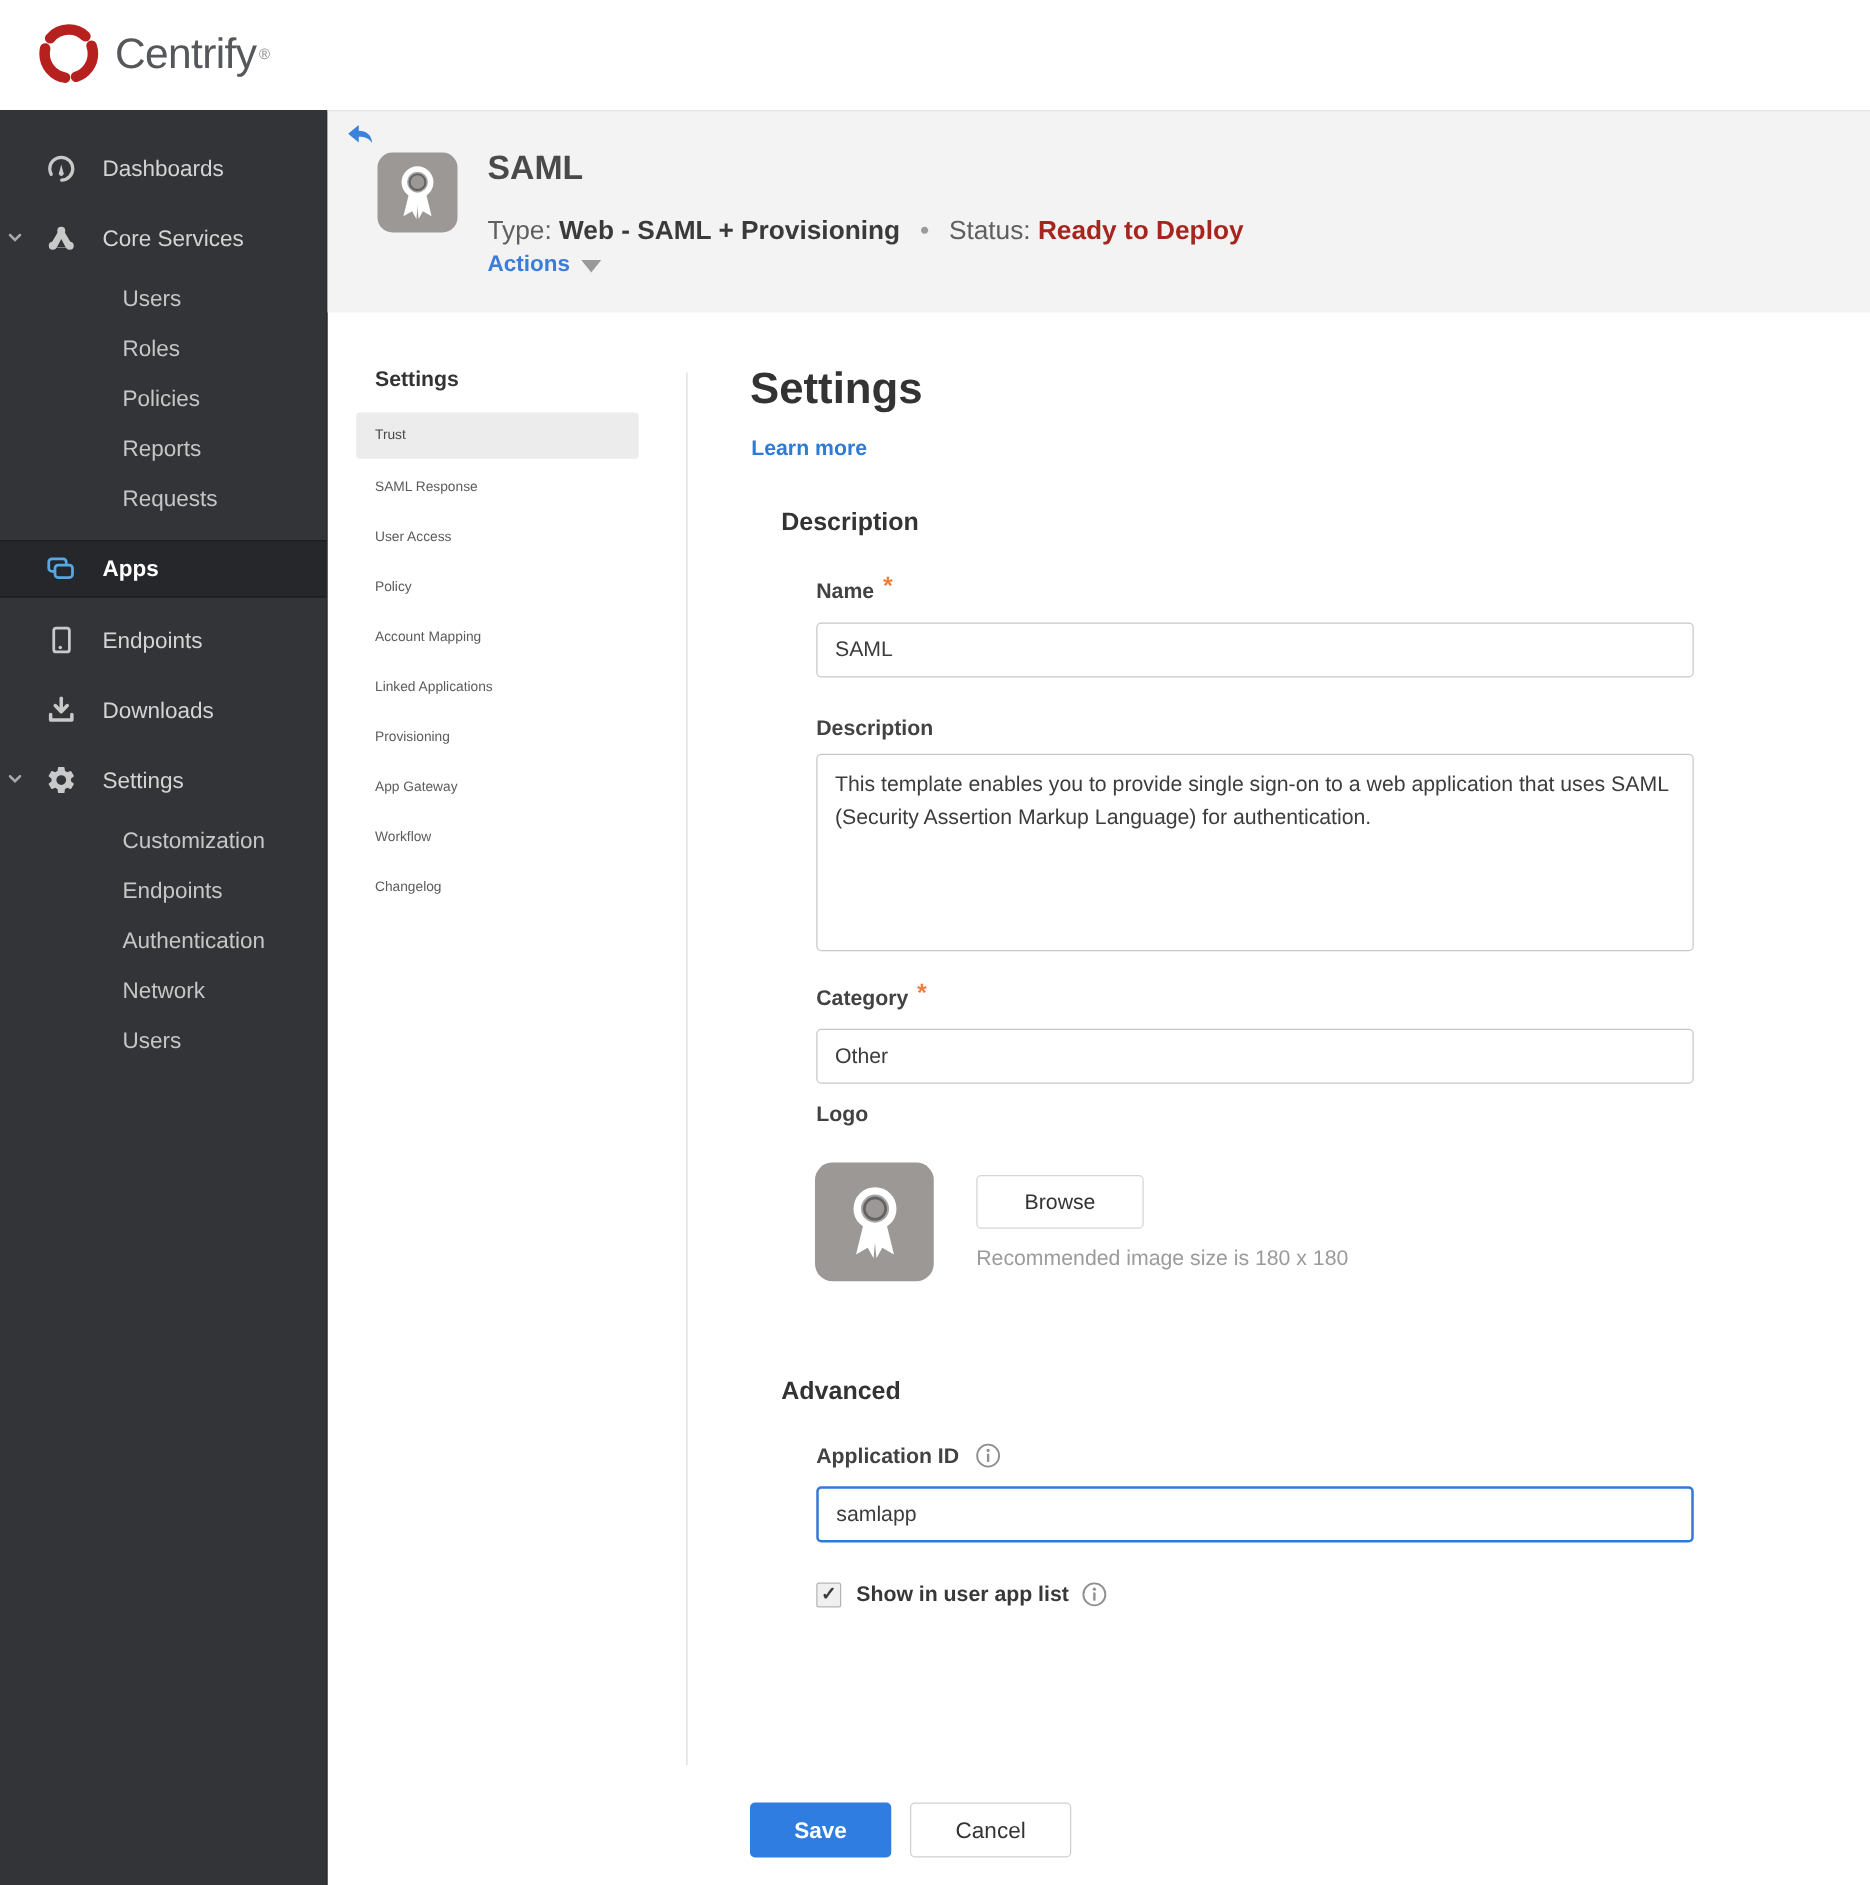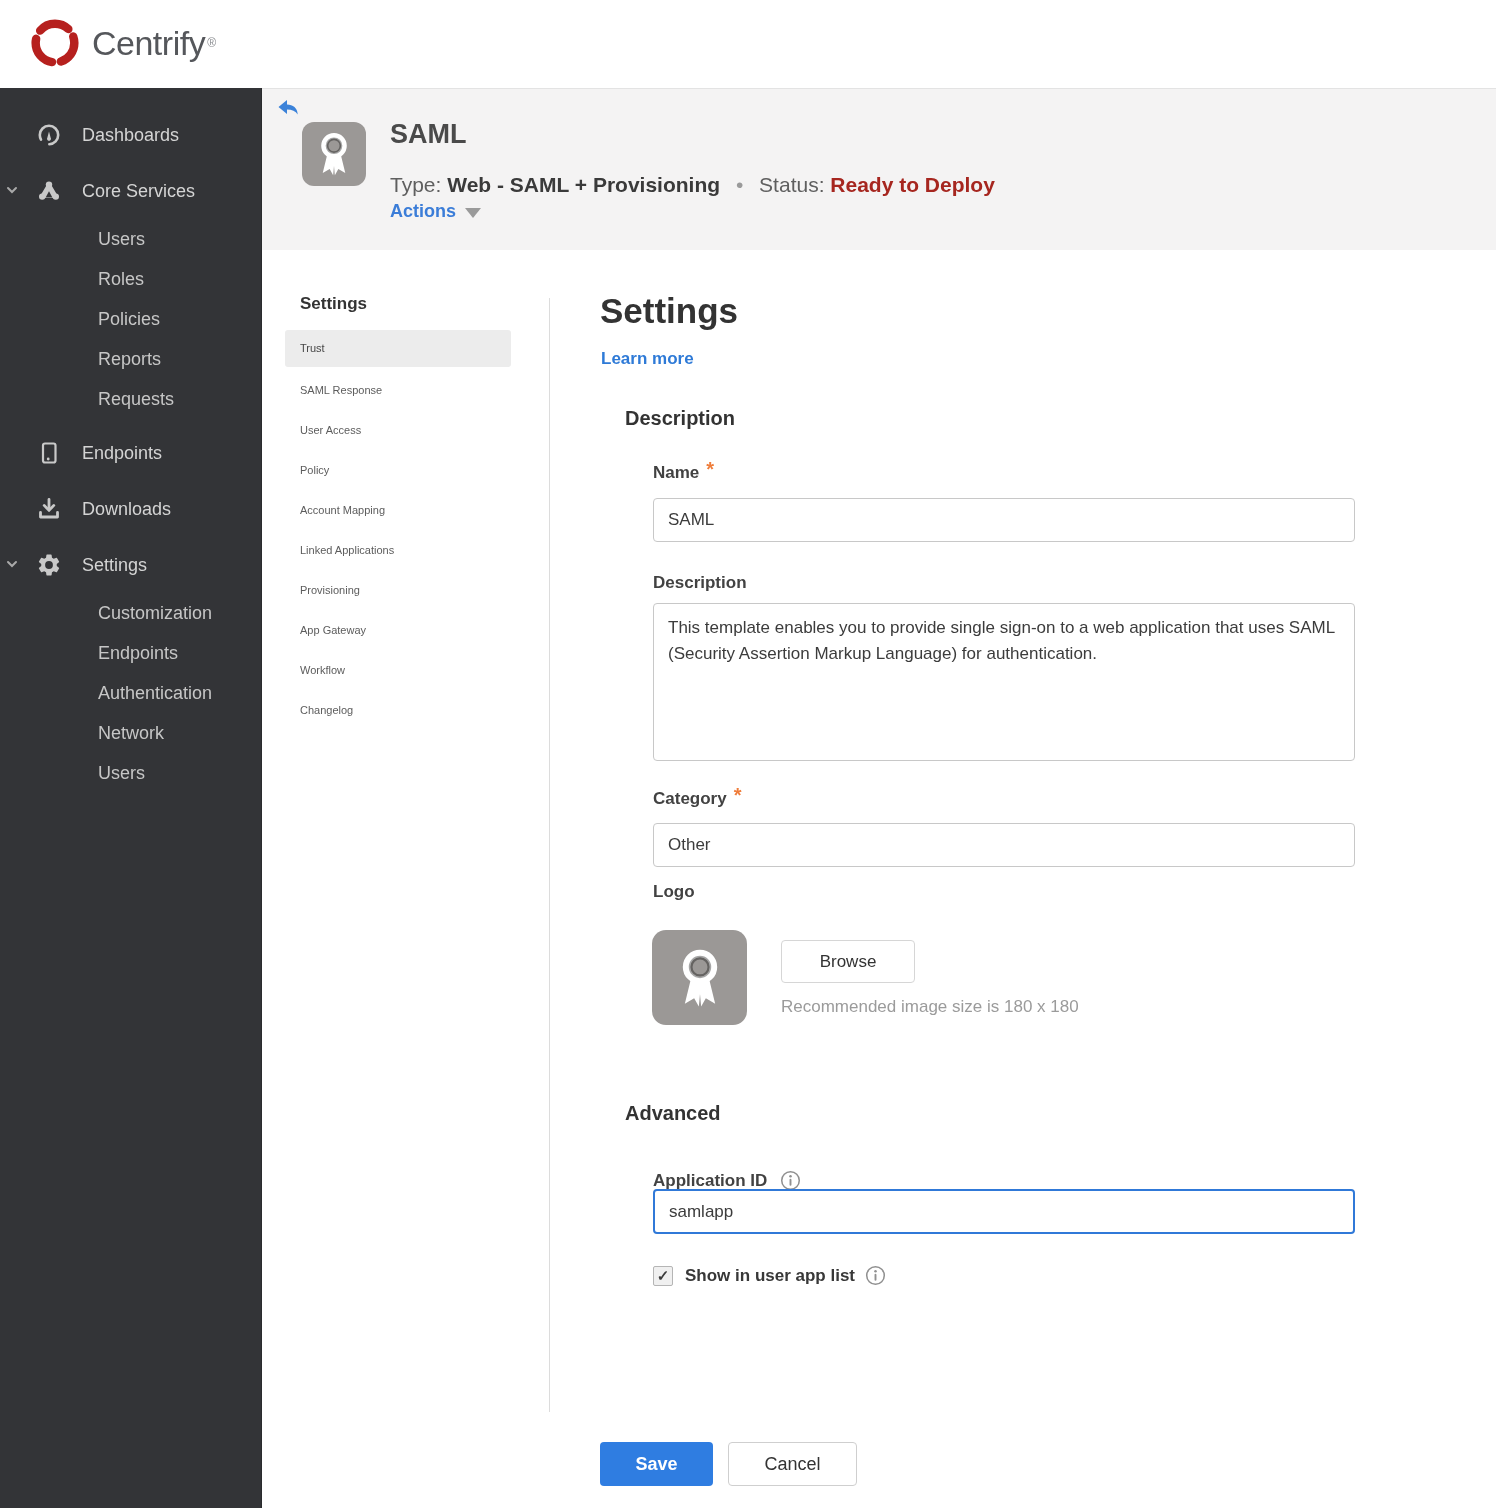--- a/index.html
+++ b/index.html
@@ -65,21 +65,21 @@
   .row-desc-label { left:53px; top:288px; }
   .input-desc { position:absolute; left:53px; top:318px; width:702px; height:158px; border:1px solid #c8c8c8; border-radius:4px; padding:11px 14px; font-size:17px; line-height:1.5; color:#3c3c3c; font-family:"Liberation Sans", sans-serif; resize:none; outline:none; }
   .row-cat-label { left:53px; top:502px; }
   .input-cat { position:absolute; left:53px; top:538px; }
   .row-logo-label { left:53px; top:597px; }
   .logo-tile { position:absolute; left:52px; top:645px; width:95px; height:95px; border-radius:14px; background:#9b9896; display:flex; align-items:center; justify-content:center; }
   .logo-tile svg { width:70px; height:70px; }
   .browse-btn { position:absolute; left:181px; top:655px; width:134px; height:43px; background:#fff; border:1px solid #d6d6d6; border-radius:4px; font-size:17px; color:#333; font-family:"Liberation Sans", sans-serif; cursor:pointer; }
   .rec-text { position:absolute; left:181px; top:712px; font-size:17px; color:#9b9b9b; }
 
-  .row-appid-label { left:53px; top:869px;margin-top:16px; }
+  .row-appid-label { left:53px; top:869px; }
   .info-icon { width:21px; height:21px; margin-left:13px; cursor:pointer; }
   .input-appid { position:absolute; left:53px; top:904px; width:702px; height:45px; border:2px solid #3079d8; }
   .check-row { position:absolute; left:53px; top:980px; display:flex; align-items:center; cursor:pointer; }
   .checkbox { width:20px; height:20px; background:#f0f0f0; border:1px solid #b5b5b5; border-radius:2px; font-size:15px; font-weight:bold; color:#3c3c3c; text-align:center; line-height:18px; cursor:pointer; }
   .check-label { font-size:17px; font-weight:bold; color:#383838; margin-left:12px; }
   .check-row .info-icon { margin-left:10px; }
 
   .btn-row { position:absolute; left:0; top:1157px; display:flex; }
   .btn-save { width:113px; height:44px; background:#2f7de1; border:none; border-radius:4px; color:#fff; font-size:18px; font-weight:bold; font-family:"Liberation Sans", sans-serif; cursor:pointer; }
   .btn-cancel { width:129px; height:44px; background:#fff; border:1px solid #cfcfcf; border-radius:4px; color:#333; font-size:18px; font-family:"Liberation Sans", sans-serif; margin-left:15px; cursor:pointer; }
@@ -130,20 +130,27 @@
     <div class="side-sub">
         <span class="side-label">Policies</span>
       </div>
     <div class="side-sub">
         <span class="side-label">Reports</span>
       </div>
     <div class="side-sub">
         <span class="side-label">Requests</span>
       </div>
 
+    <div class="side-row selected">
+      <svg class="side-icon" viewBox="0 0 26 26">
+        <rect x="3" y="5" width="14" height="10" rx="2.5" fill="none" stroke="#55a9e8" stroke-width="2.2"></rect>
+        <rect x="8" y="10" width="14" height="10" rx="2.5" fill="#26272a" stroke="#55a9e8" stroke-width="2.2"></rect>
+      </svg>
+      <span class="side-label">Apps</span>
+    </div>
 
     <div class="side-row after-sel">
       <svg class="side-icon" viewBox="0 0 26 26">
         <rect x="7" y="3.5" width="12.5" height="19" rx="2" fill="none" stroke="#c9c9c9" stroke-width="2.2"></rect>
         <circle cx="12.2" cy="19" r="1.4" fill="#c9c9c9"></circle>
       </svg>
       <span class="side-label">Endpoints</span>
     </div>
 
     <div class="side-row">

